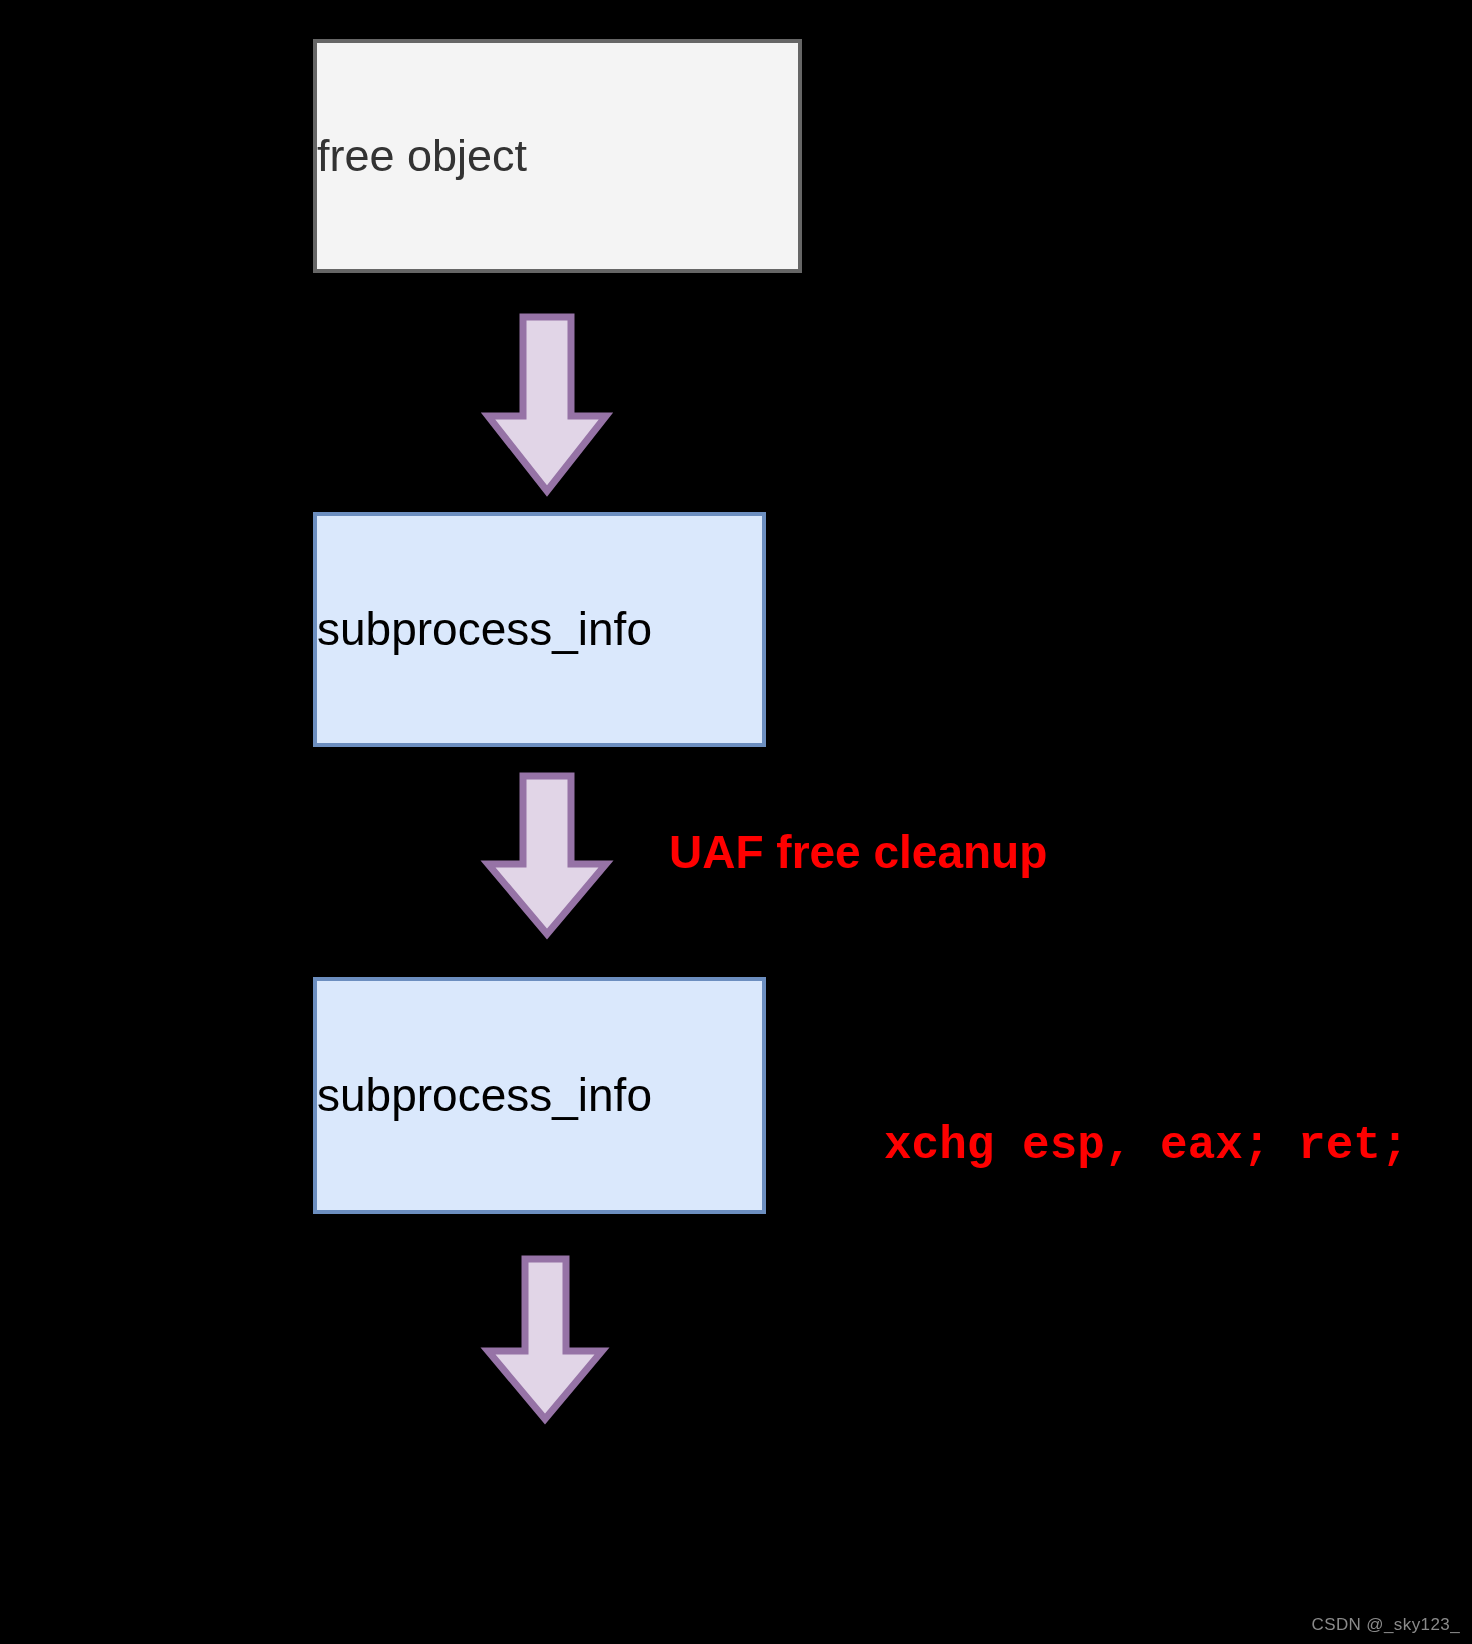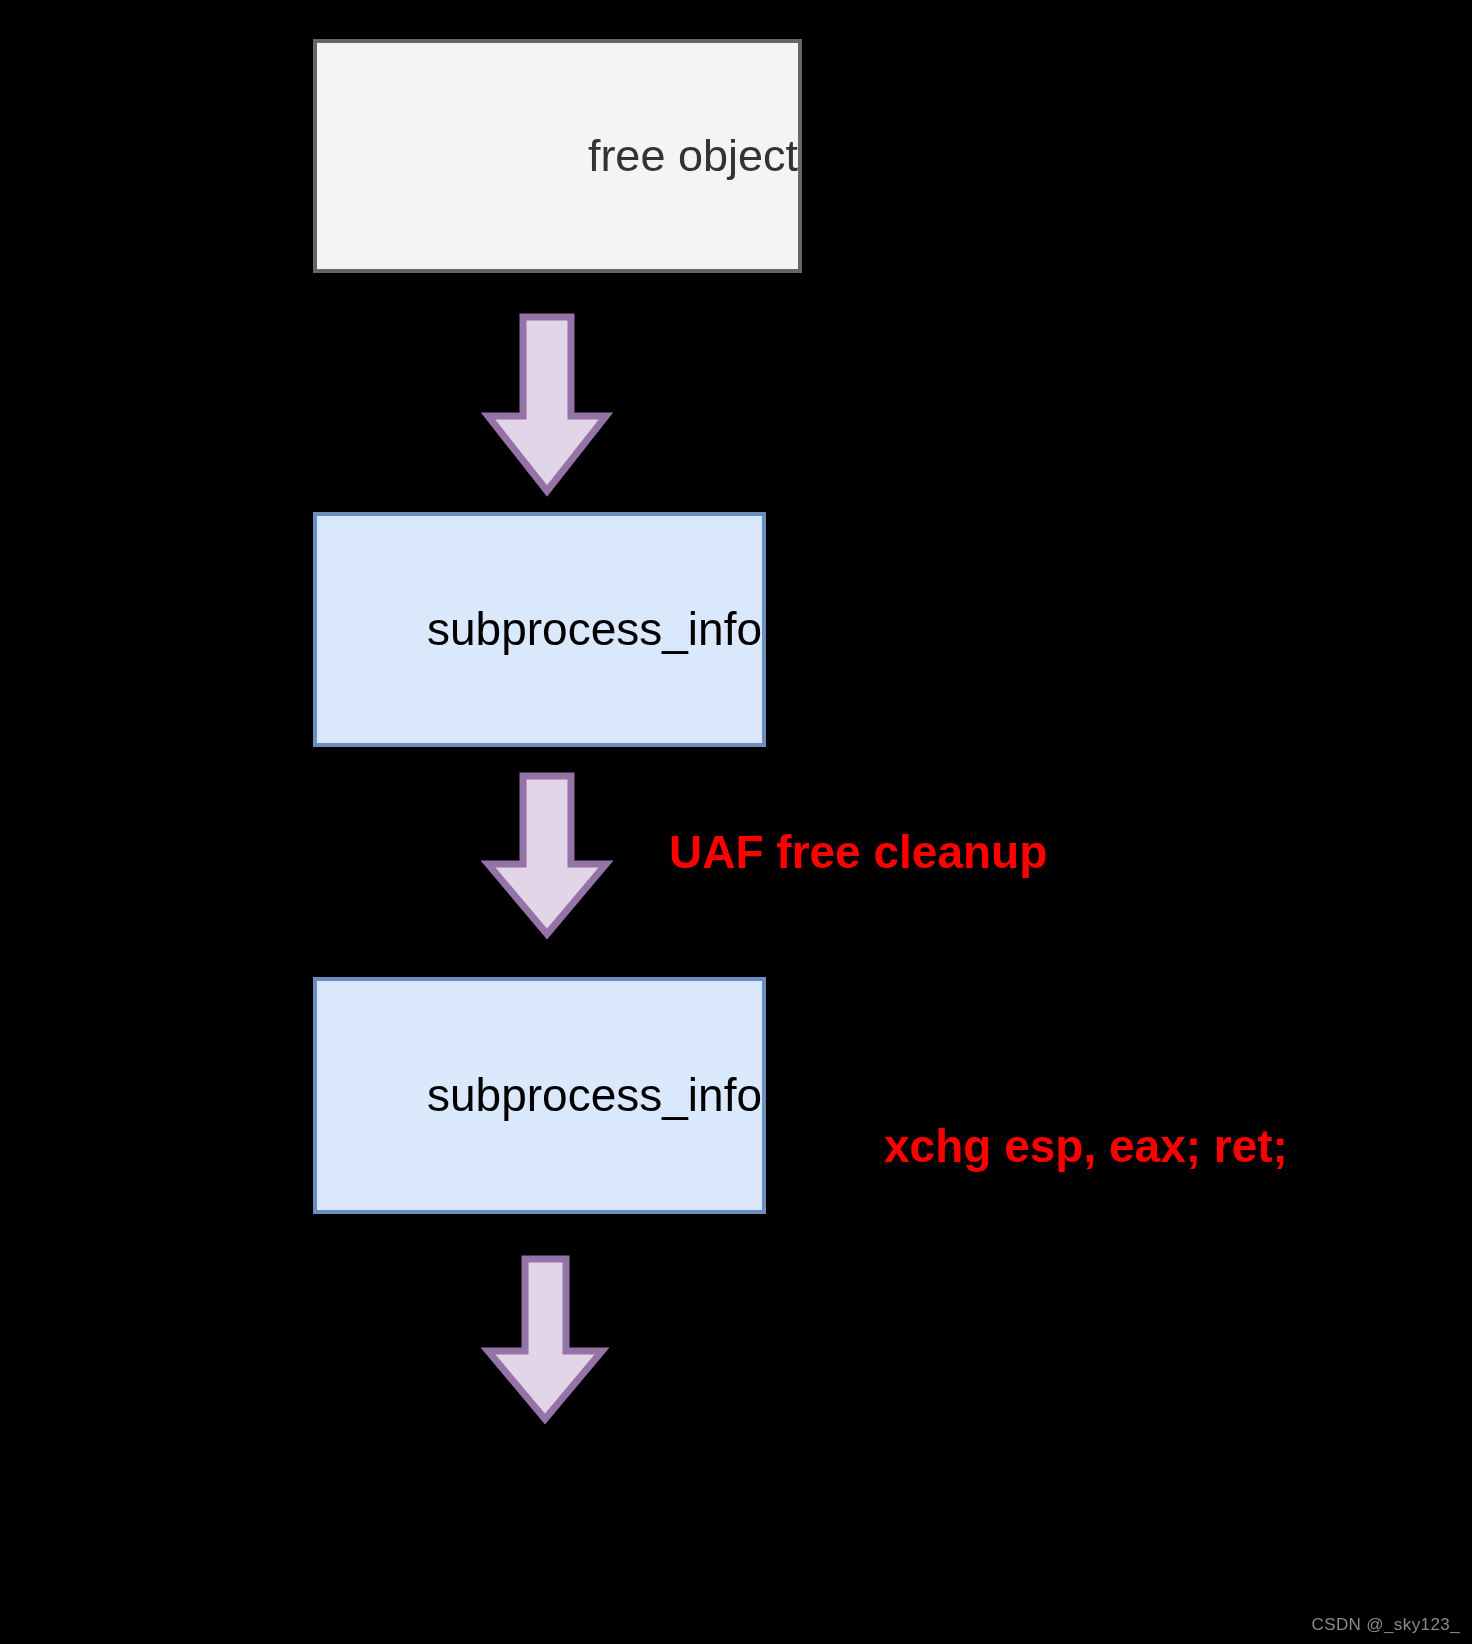--- a/index.html
+++ b/index.html
@@ -20,21 +20,21 @@
     width: 1472px;
     height: 1644px;
   }
 
   
   .node {
     position: absolute;
     box-sizing: border-box;
     display: flex;
     align-items: center;
-    justify-content: flex-end;
+    justify-content: flex-start;
     text-align: center;
   }
   .node-label {
     display: block;
     line-height: 1.1;
     white-space: nowrap;
   }
 
   .node-free-object {
     left: 313px;
@@ -92,20 +92,21 @@
   }
   .annotation-uaf {
     left: 669px;
     top: 829px;
     font-size: 46px;
   }
   .annotation-rop {
     left: 884px;
     top: 1123px;
     font-size: 46px;
+    font-family: Liberation Mono, monospace;
   }
 
   
   .watermark {
     position: absolute;
     right: 12px;
     bottom: 9px;
     font-size: 17px;
     color: #8a8a8a;
     letter-spacing: 0.4px;

